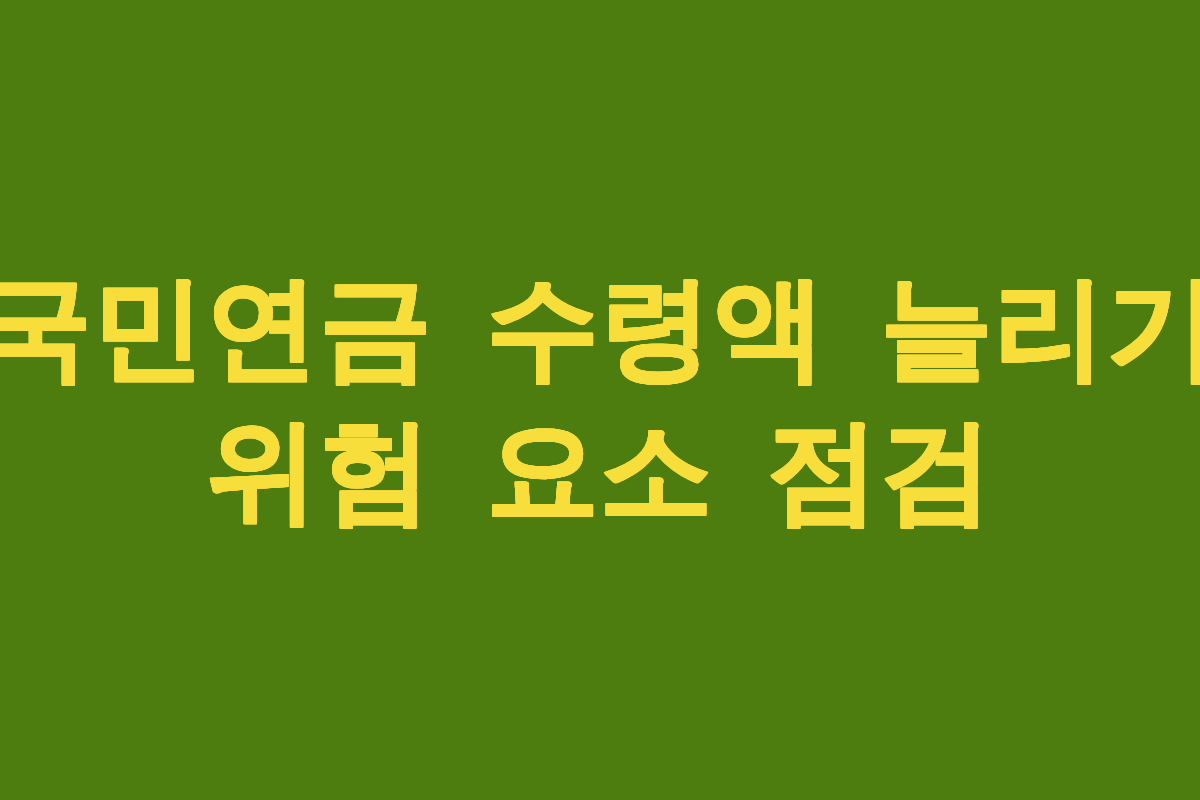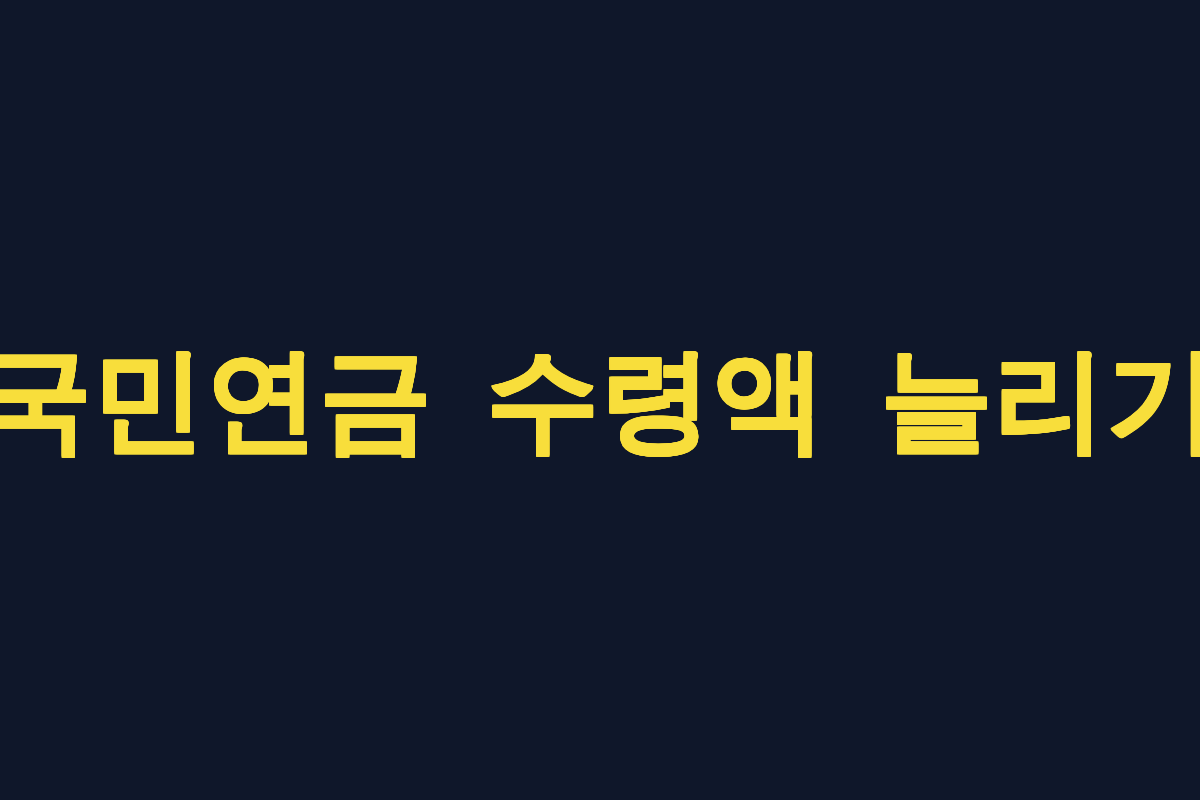--- a/index.html
+++ b/index.html
@@ -60,19 +60,20 @@
        1px 1px 0 #F8DE3B, -1px -1px 0 #F8DE3B,
        1px -1px 0 #F8DE3B, -1px 1px 0 #F8DE3B;
   }
 
   .headline-line.line-1 { font-size: 112px; }
   .headline-line.line-2 { font-size: 112px; }
 </style>
 </head>
 <body>
 
-<div class="poster" style="background: #0f172a;">
+<div class="poster" style="background: #4d7c0f;">
 
   <div class="headline">
     <span class="headline-line line-1" style="color: rgb(248, 222, 59); -webkit-text-stroke: 2px rgb(248, 222, 59); text-shadow: rgb(248, 222, 59) 1px 0px 0px, rgb(248, 222, 59) -1px 0px 0px, rgb(248, 222, 59) 0px 1px 0px, rgb(248, 222, 59) 0px -1px 0px, rgb(248, 222, 59) 1px 1px 0px, rgb(248, 222, 59) -1px -1px 0px, rgb(248, 222, 59) 1px -1px 0px, rgb(248, 222, 59) -1px 1px 0px;">국민연금 수령액 늘리기</span>
+    <span class="headline-line line-2" style="color: rgb(248, 222, 59); -webkit-text-stroke: 2px rgb(248, 222, 59); text-shadow: rgb(248, 222, 59) 1px 0px 0px, rgb(248, 222, 59) -1px 0px 0px, rgb(248, 222, 59) 0px 1px 0px, rgb(248, 222, 59) 0px -1px 0px, rgb(248, 222, 59) 1px 1px 0px, rgb(248, 222, 59) -1px -1px 0px, rgb(248, 222, 59) 1px -1px 0px, rgb(248, 222, 59) -1px 1px 0px;">위험 요소 점검</span>
   </div>
 
 </div>
 
 </body></html>

